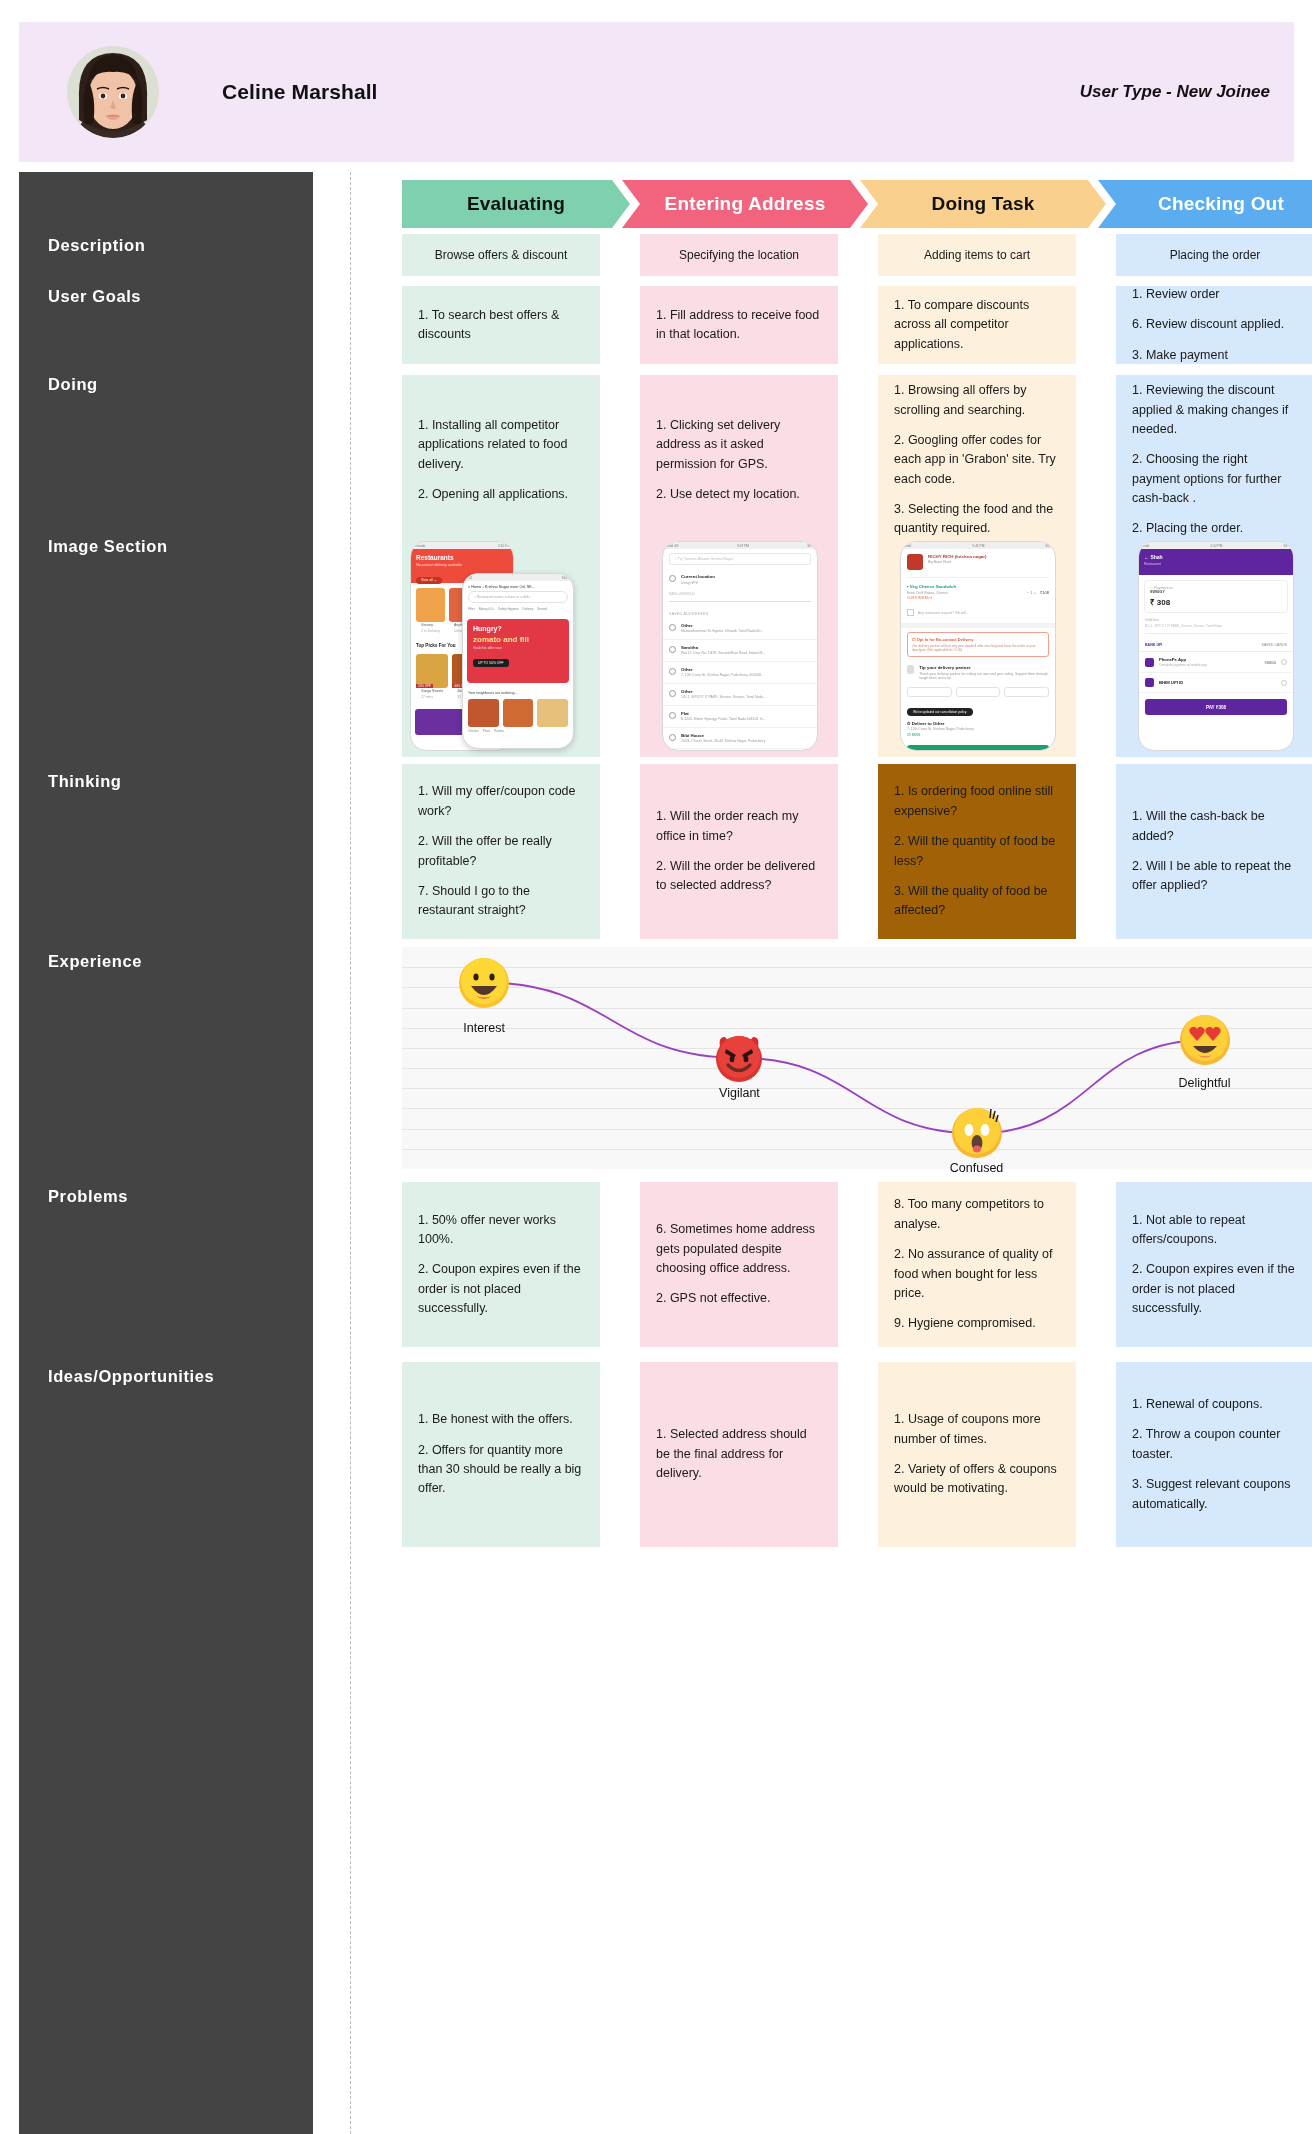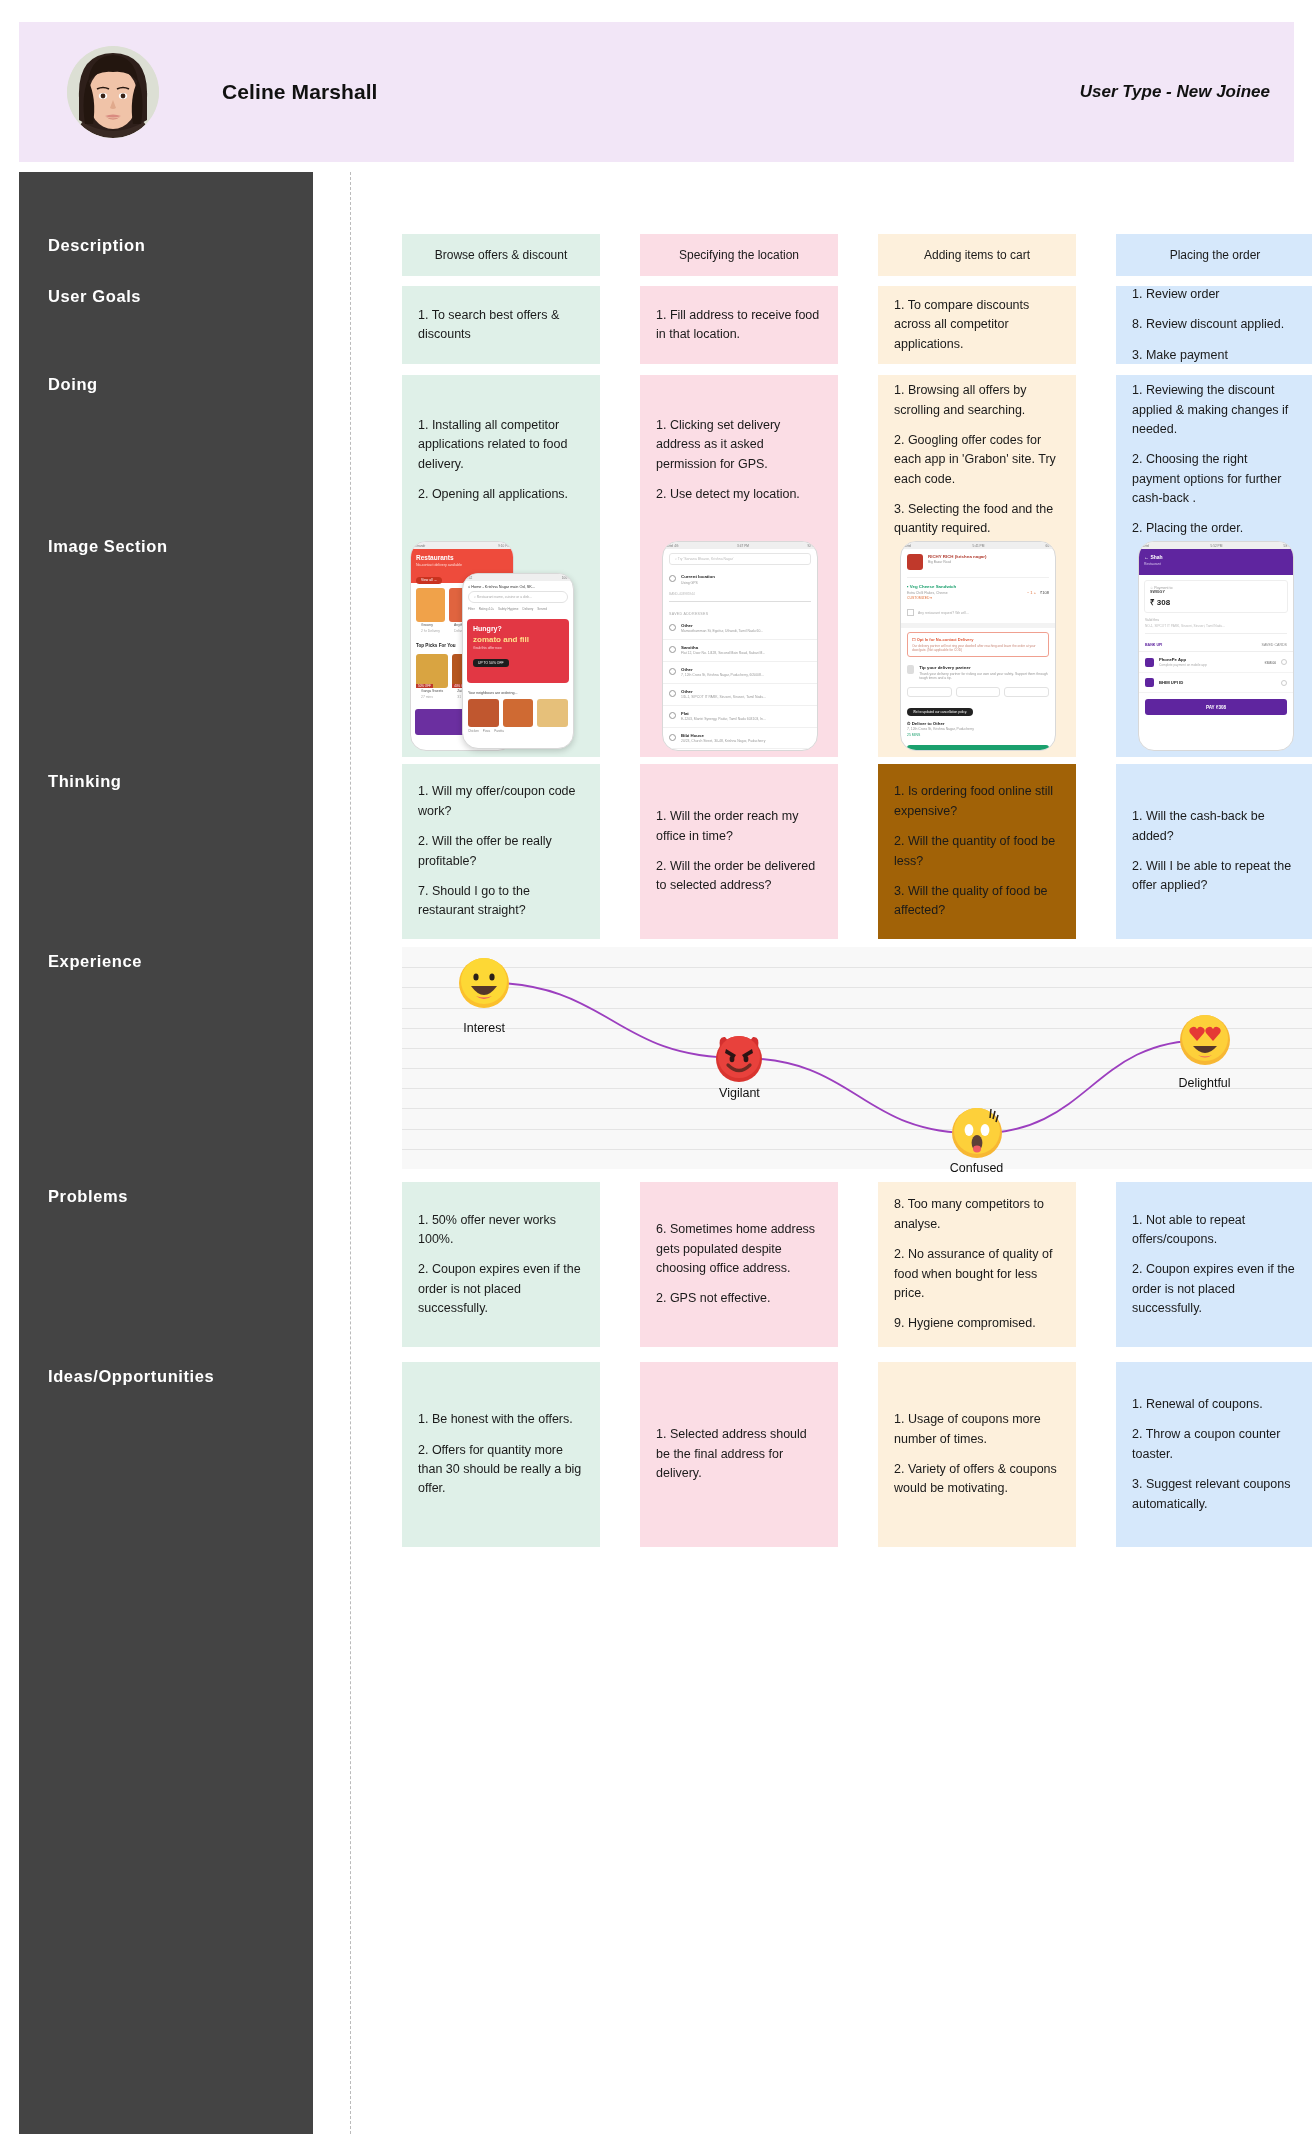--- a/index.html
+++ b/index.html
@@ -262,20 +262,34 @@
 
   <div class="row-label" style="top:64px">Description</div>
   <div class="row-label" style="top:115px">User Goals</div>
   <div class="row-label" style="top:203px">Doing</div>
   <div class="row-label" style="top:365px">Image Section</div>
   <div class="row-label" style="top:600px">Thinking</div>
   <div class="row-label" style="top:780px">Experience</div>
   <div class="row-label" style="top:1015px">Problems</div>
   <div class="row-label" style="top:1195px">Ideas/Opportunities</div>
 
+  <div class="phases">
+    <div class="chev c0" style="background: rgb(126, 208, 174); color: rgb(17, 17, 17);">
+        <span>Evaluating</span>
+      </div>
+    <div class="chev c1" style="background: rgb(242, 99, 126); color: rgb(255, 255, 255);">
+        <span>Entering Address</span>
+      </div>
+    <div class="chev c2" style="background: rgb(250, 208, 142); color: rgb(17, 17, 17);">
+        <span>Doing Task</span>
+      </div>
+    <div class="chev c3" style="background: rgb(92, 173, 239); color: rgb(255, 255, 255);">
+        <span>Checking Out</span>
+      </div>
+  </div>
 
   <div id="cells">
       <div class="card center desc-card" style="left: 402px; top: 62px; width: 198px; height: 42px; background: rgb(223, 240, 232);">
         <p>Browse offers &amp; discount</p>
       </div>
       <div class="card center desc-card" style="left: 640px; top: 62px; width: 198px; height: 42px; background: rgb(251, 221, 229);">
         <p>Specifying the location</p>
       </div>
       <div class="card center desc-card" style="left: 878px; top: 62px; width: 198px; height: 42px; background: rgb(253, 240, 220);">
         <p>Adding items to cart</p>
@@ -287,21 +301,21 @@
         <p>1. To search best offers &amp; discounts</p>
       </div>
       <div class="card" style="left: 640px; top: 114px; width: 198px; height: 78px; background: rgb(251, 221, 229);">
         <p>1. Fill address to receive food in that location.</p>
       </div>
       <div class="card" style="left: 878px; top: 114px; width: 198px; height: 78px; background: rgb(253, 240, 220);">
         <p>1. To compare discounts across all competitor applications.</p>
       </div>
       <div class="card" style="left: 1116px; top: 114px; width: 198px; height: 78px; background: rgb(214, 232, 251);">
         <p>1. Review order</p>
-        <p>8. Review discount applied.</p>
+        <p>6. Review discount applied.</p>
         <p>3. Make payment</p>
       </div>
       <div class="card" style="left: 402px; top: 203px; width: 198px; height: 170px; background: rgb(223, 240, 232);">
         <p>1. Installing all competitor applications related to food delivery.</p>
         <p>2. Opening all applications.</p>
       </div>
       <div class="card" style="left: 640px; top: 203px; width: 198px; height: 170px; background: rgb(251, 221, 229);">
         <p>1. Clicking set delivery address as it asked permission for GPS.</p>
         <p>2. Use detect my location.</p>
       </div>

